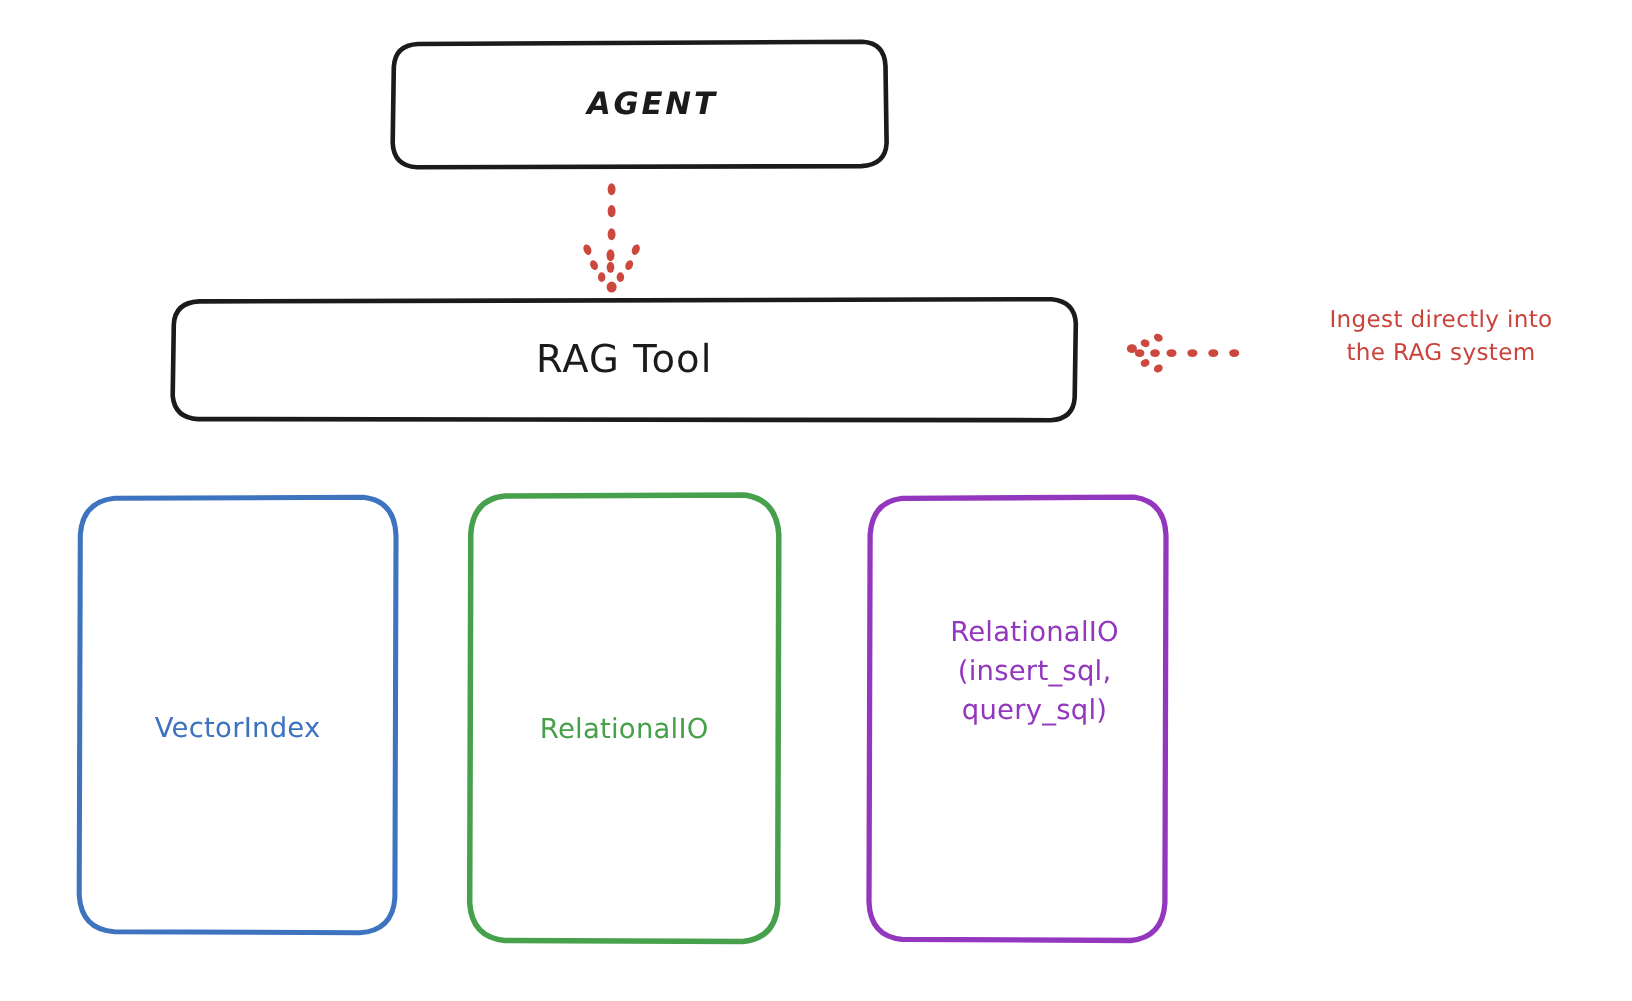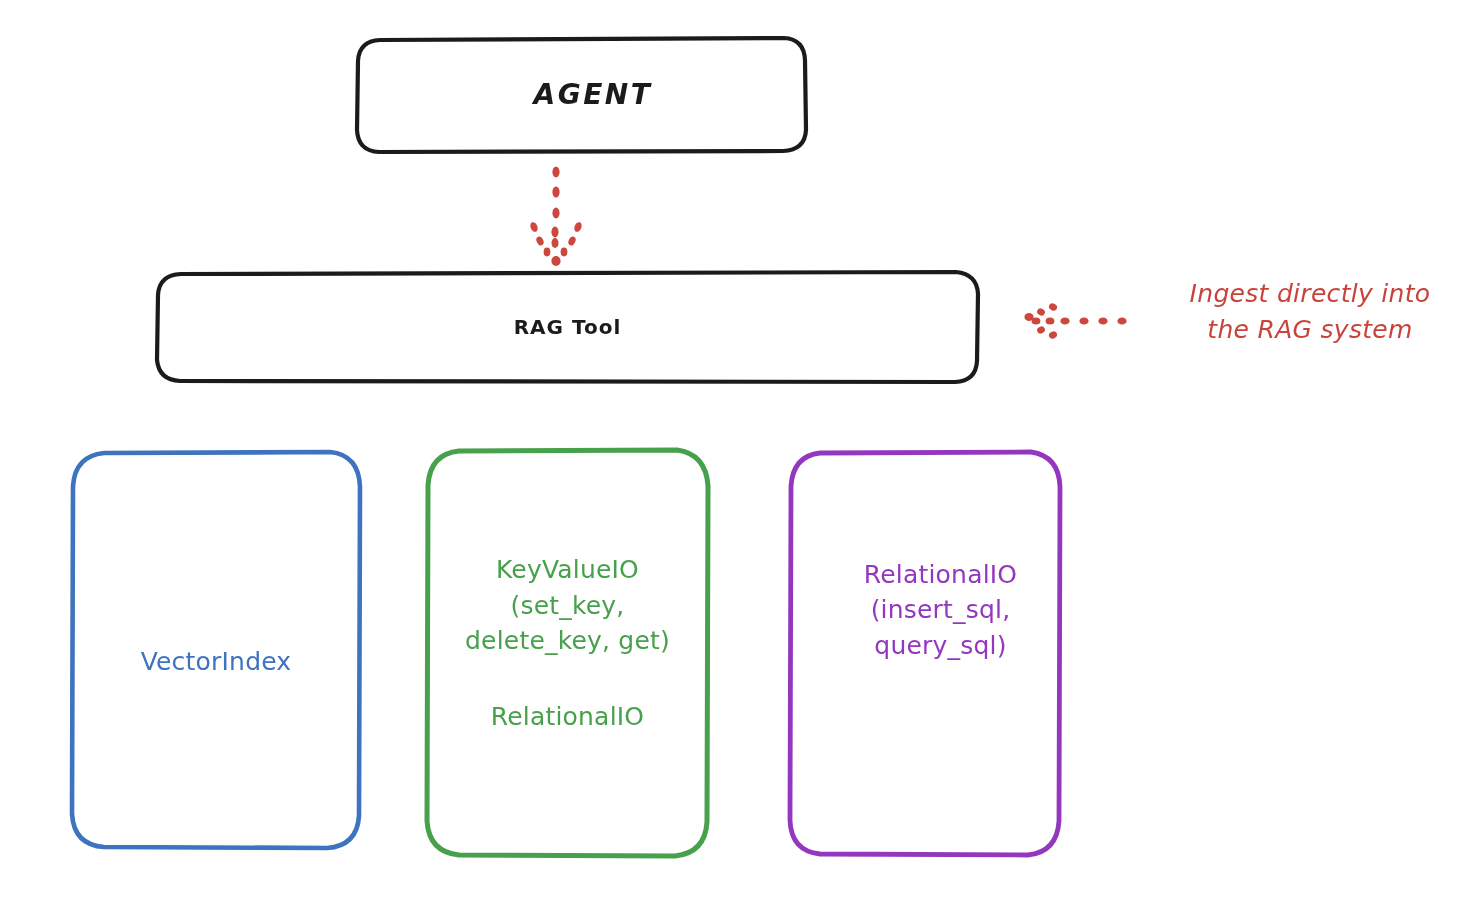--- a/index.html
+++ b/index.html
@@ -54,22 +54,22 @@
 
   
   #ragtool-node {
     left: 157px;
     top: 272px;
     width: 821px;
     height: 110px;
   }
   #ragtool-label {
     font-family: "DejaVu Sans", sans-serif;
-    font-size: 20px;
-    font-weight: 700;
+    font-size: 35px;
+    font-weight: 400;
     letter-spacing: 1px;
     color: #1b1b1b;
     line-height: 1;
   }
 
   
   #vector-node {
     left: 72px;
     top: 452px;
     width: 288px;
@@ -117,27 +117,26 @@
   #relational-node .inner{ transform: translateY(-24px); margin-left: 31px; }
 
   
   #ingest-annotation {
     position: absolute;
     left: 1145px;
     top: 276px;
     width: 330px;
     color: #c9433b;
     font-family: "DejaVu Sans", sans-serif;
-    font-size: 25px;
+    font-size: 21px;
     font-weight: 500;
     line-height: 1.42;
     text-align: center;
     white-space: pre-line;
     letter-spacing: 0.3px;
-    font-style: italic;
   }
 </style>
 </head>
 <body>
 
 <svg id="canvas" viewBox="0 0 1484 910" xmlns="http://www.w3.org/2000/svg">
 
   <path d="M 380 40
            L 784 38
            Q 804 39 805 60
@@ -230,23 +229,20 @@
 
 <div class="node" id="vector-node">
   <div class="inner">
     <div class="leaf-gap"></div>
     <div class="leaf-index" id="vector-index">VectorIndex</div>
   </div>
 </div>
 
 <div class="node" id="keyvalue-node">
   <div class="inner">
-    <div class="leaf-text" id="keyvalue-api">KeyValueIO
-(set_key,
-delete_key, get)</div>
     <div class="leaf-gap"></div>
     <div class="leaf-index" id="keyvalue-index">RelationalIO</div>
   </div>
 </div>
 
 <div class="node" id="relational-node">
   <div class="inner">
     <div class="leaf-text" id="relational-api">RelationalIO
 (insert_sql,
 query_sql)</div>

